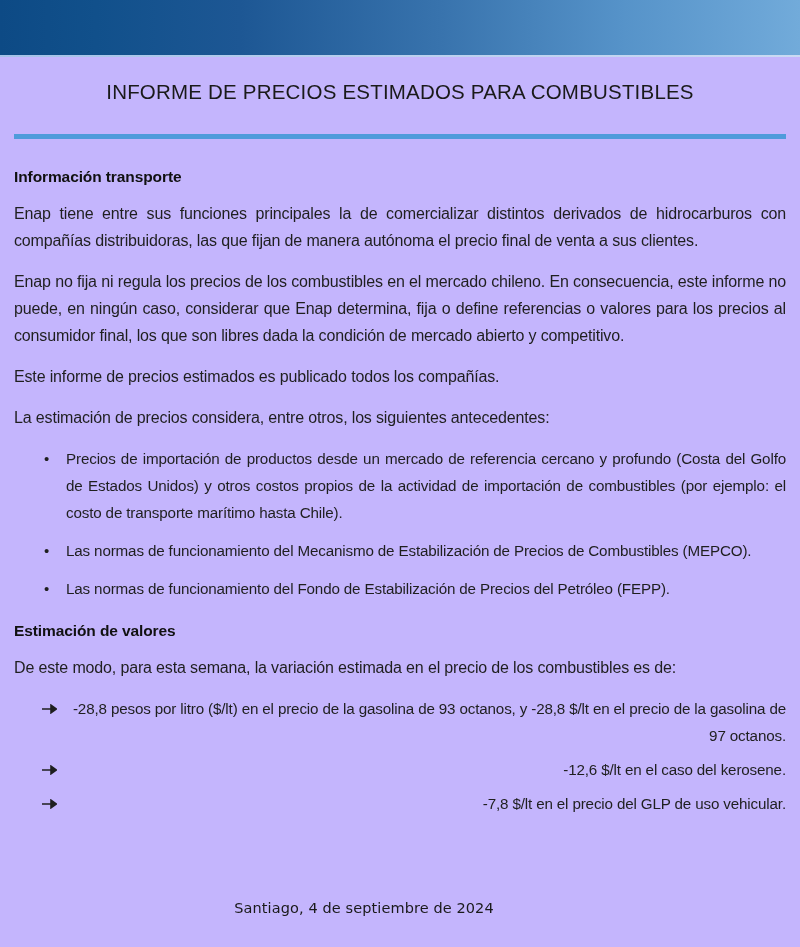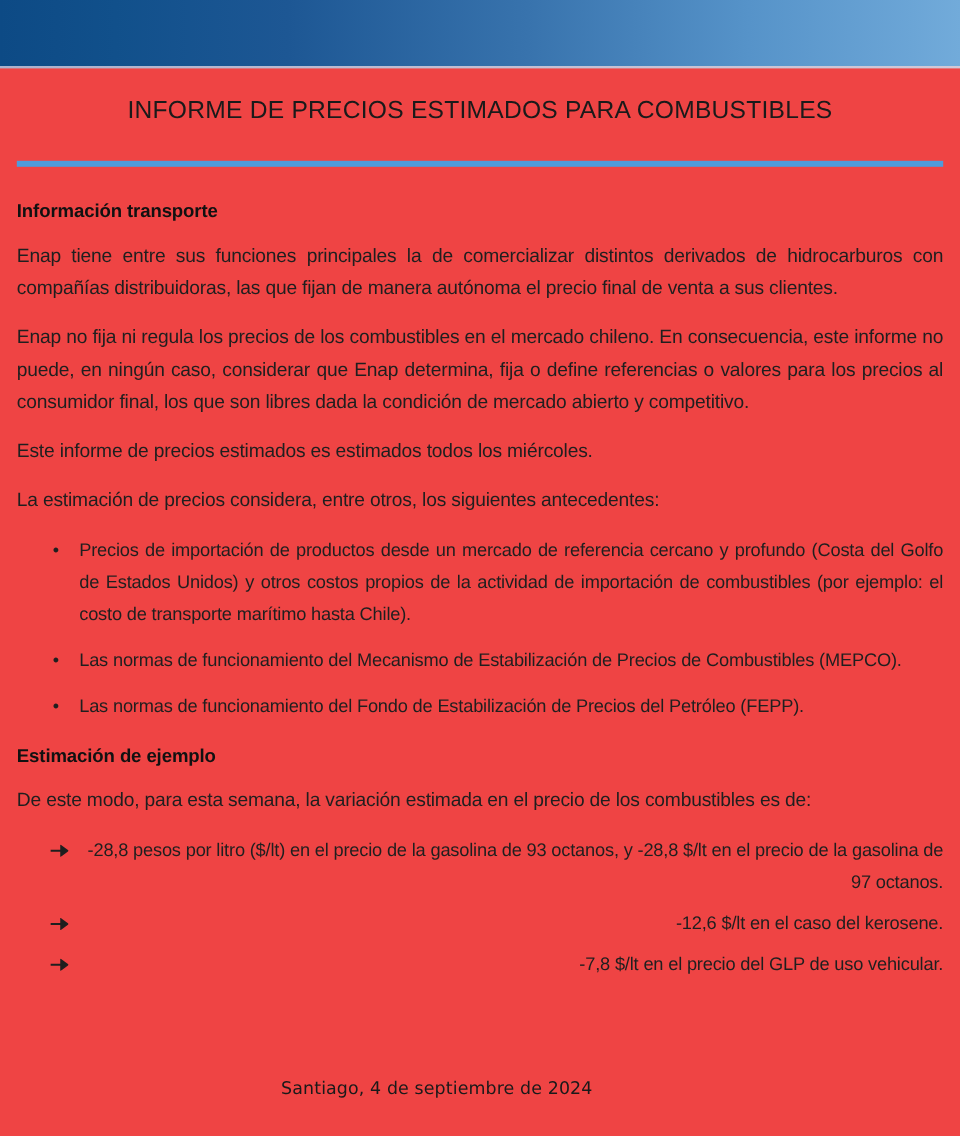--- a/index.html
+++ b/index.html
@@ -13,21 +13,21 @@
     background: #ffffff;
     font-family: "Liberation Sans", sans-serif;
     color: #1a1a1a;
     overflow: hidden;
   }
 
   .page {
     position: relative;
     width: 800px;
     height: 947px;
-    background: #ef4444;
+    background: #c4b5fd;
   }
 
   
   .header-bar {
     position: absolute;
     top: 0;
     left: 0;
     width: 800px;
     height: 55px;
     background: linear-gradient(to right,
@@ -194,40 +194,40 @@
   <div class="title-rule"></div>
 
   <div class="content">
 
     <div class="section-heading">Información transporte</div>
 
     <p class="para">Enap tiene entre sus funciones principales la de comercializar distintos derivados de hidrocarburos con compañías distribuidoras, las que fijan de manera autónoma el precio final de venta a sus clientes.</p>
 
     <p class="para">Enap no fija ni regula los precios de los combustibles en el mercado chileno. En consecuencia, este informe no puede, en ningún caso, considerar que Enap determina, fija o define referencias o valores para los precios al consumidor final, los que son libres dada la condición de mercado abierto y competitivo.</p>
 
-    <p class="para no-justify">Este informe de precios estimados es estimados todos los miércoles.</p>
+    <p class="para no-justify">Este informe de precios estimados es publicado todos los compañías.</p>
 
     <p class="para no-justify">La estimación de precios considera, entre otros, los siguientes antecedentes:</p>
 
     <ul class="dot-list">
       <li>
         <span class="marker">•</span>
         <span>Precios de importación de productos desde un mercado de referencia cercano y profundo (Costa del Golfo de Estados Unidos) y otros costos propios de la actividad de importación de combustibles (por ejemplo: el costo de transporte marítimo hasta Chile).</span>
       </li>
       <li>
         <span class="marker">•</span>
         <span>Las normas de funcionamiento del Mecanismo de Estabilización de Precios de Combustibles (MEPCO).</span>
       </li>
       <li>
         <span class="marker">•</span>
         <span>Las normas de funcionamiento del Fondo de Estabilización de Precios del Petróleo (FEPP).</span>
       </li>
     </ul>
 
-    <div class="section-heading-2">Estimación de ejemplo</div>
+    <div class="section-heading-2">Estimación de valores</div>
 
     <p class="para no-justify">De este modo, para esta semana, la  variación estimada en el precio de los combustibles es de:</p>
 
     <ul class="arrow-list">
       <li>
         <span class="marker">
           <svg width="15" height="10" viewBox="0 0 15 10" aria-hidden="true">
             <path d="M0 5 H9 M9 1.2 L14.2 5 L9 8.8 Z" stroke="#1f1f1f" stroke-width="1.6" fill="#1f1f1f"></path>
           </svg>
         </span>

